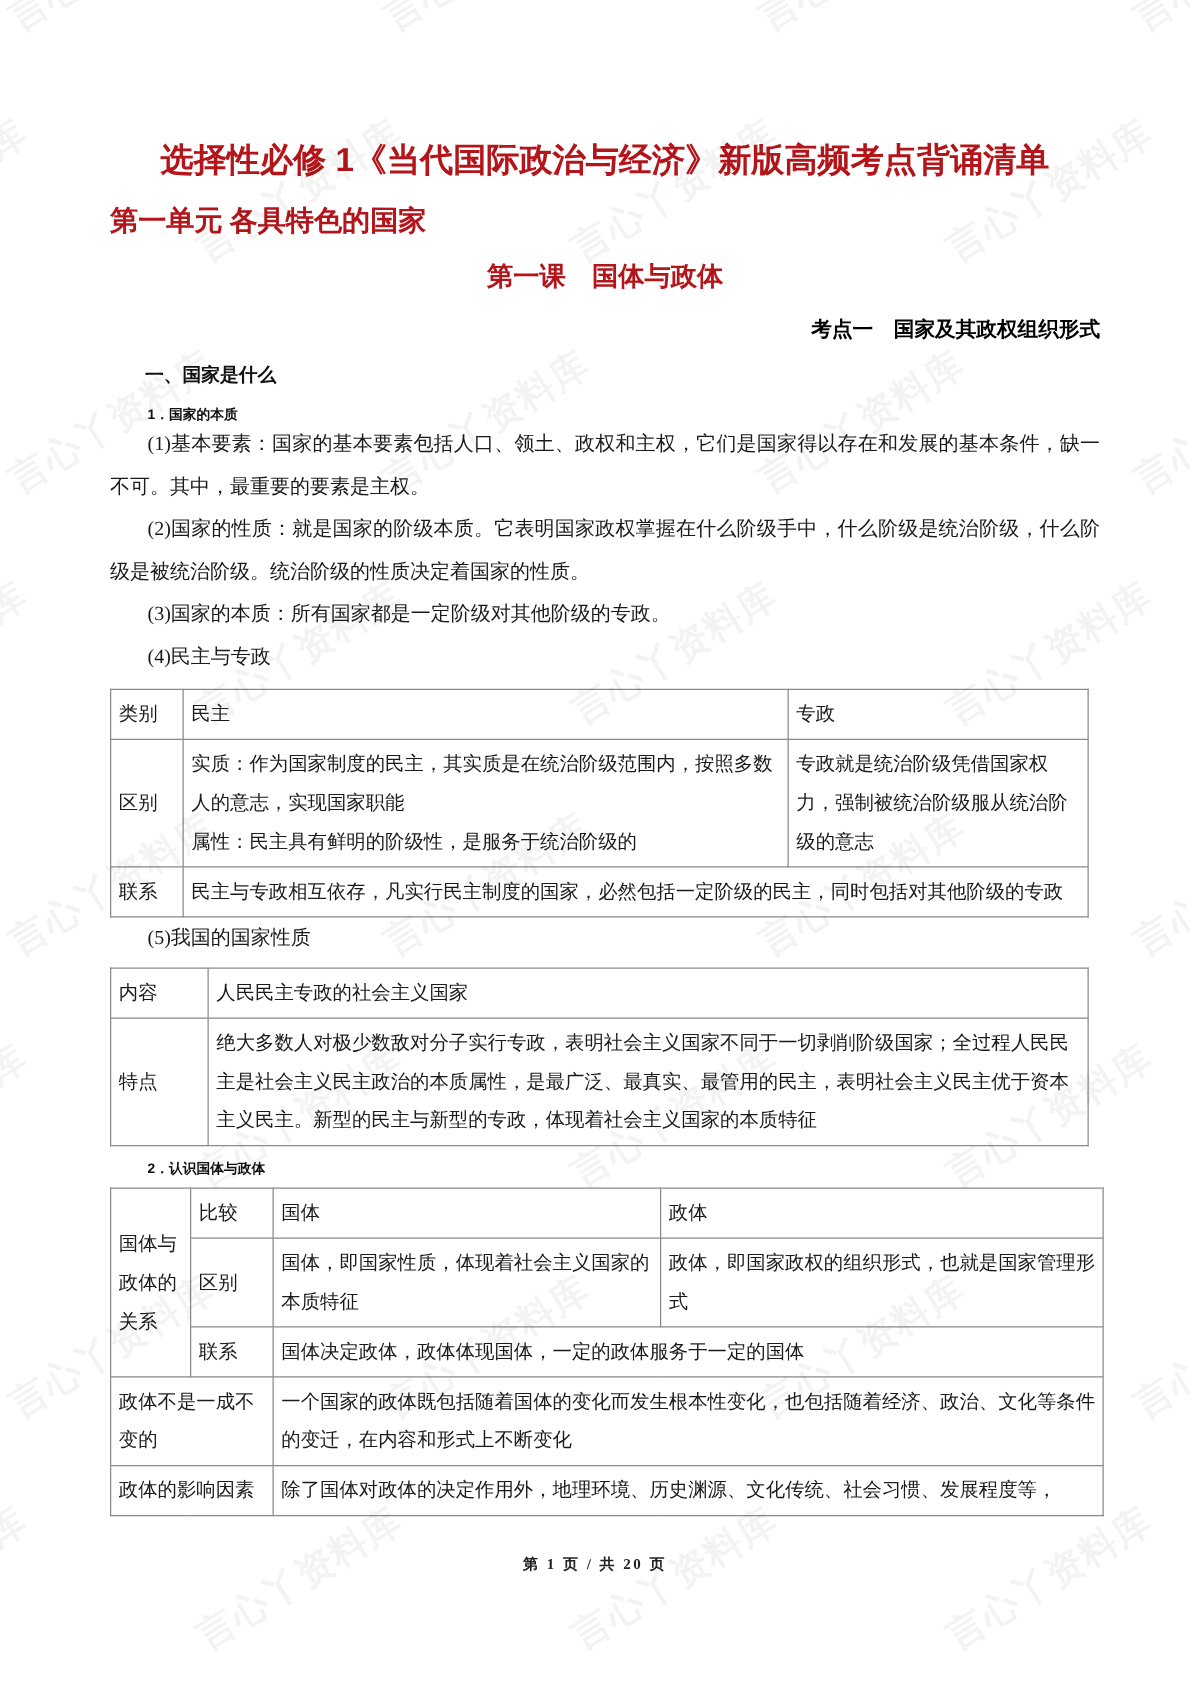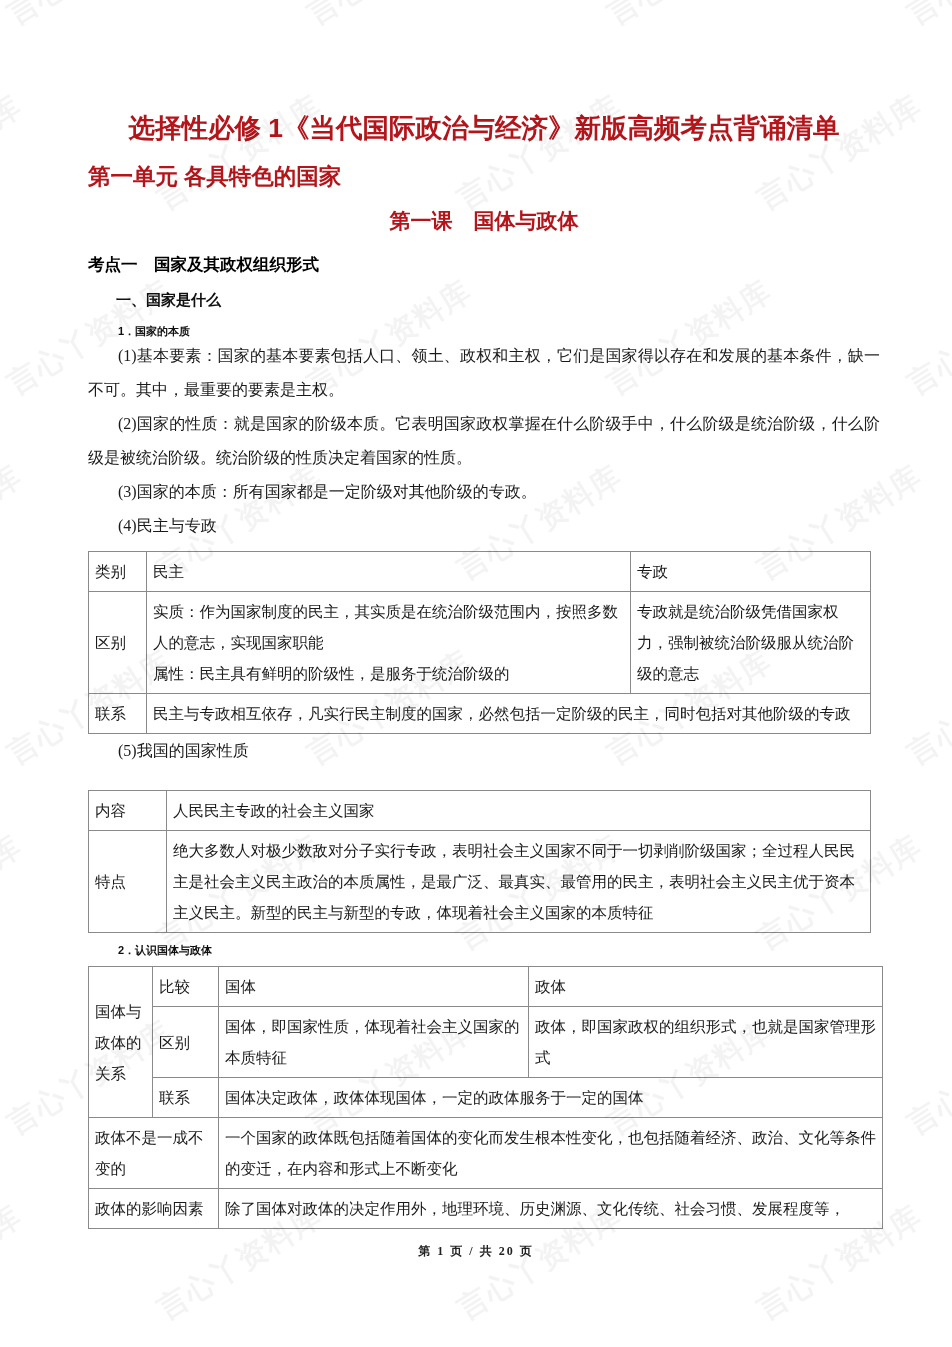--- a/index.html
+++ b/index.html
@@ -82,21 +82,21 @@
     font-size: 21px;
     text-align: center;
     margin-top: 20px;
     line-height: 1.1;
   }
   .kaodian {
     color: #000;
     font-family: "Liberation Sans", "DejaVu Sans", sans-serif;
     font-weight: 700;
     font-size: 16.5px;
-    text-align: left;
+    text-align: right;
     margin-top: 22px;
     line-height: 1.1;
   }
 
   .h-one {
     font-family: "Liberation Sans", "DejaVu Sans", sans-serif;
     font-weight: 700;
     font-size: 15px;
     color: #111;
     margin-top: 18px;
@@ -134,21 +134,21 @@
   table.doc-table td {
     border: 1px solid #8a8a8a;
     padding: 4px 6px;
     vertical-align: middle;
     line-height: 31px;
   }
   td.ctr { text-align: left; }
   td.lft { text-align: left; }
 
   #table-minzhu-zhuanzheng { width: 782px; margin-top: 8px; }
-  #table-guojia-xingzhi { width: 782px; margin-top: 22px; }
+  #table-guojia-xingzhi { width: 782px; margin-top: 6px; }
   #table-guoti-zhengti { width: 794px; margin-top: 8px; }
 
   .pager {
     position: absolute;
     left: 0;
     top: 1243px;
     width: 952px;
     text-align: center;
     font-family: "Liberation Serif", "DejaVu Serif", serif;
     font-size: 12px;

